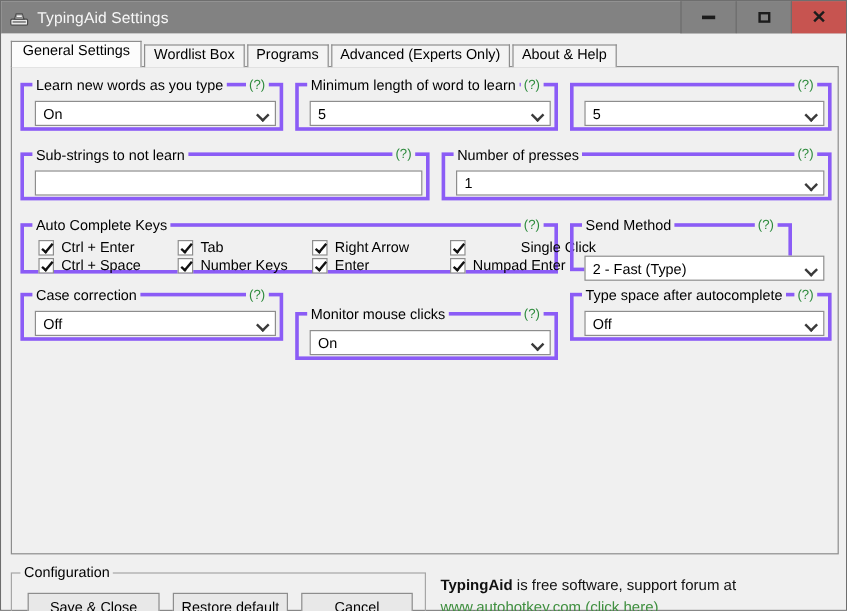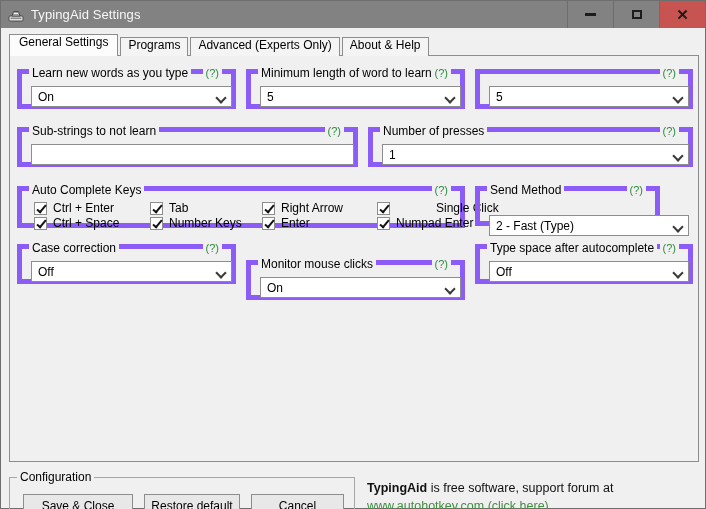--- a/index.html
+++ b/index.html
@@ -149,21 +149,21 @@
     height: 407px;
     box-sizing: border-box;
     border: 1px solid #8d8d8d;
     background: #f0f0f0;
   }
 
   
   .group {
     position: absolute;
     box-sizing: border-box;
-    border: 5px solid #8b5cf6;
+    border: 3px solid #8b5cf6;
     background: transparent;
   }
   .group > .legend {
     position: absolute;
     top: -7px;
     left: 7px;
     background: #f0f0f0;
     padding: 0 3px;
     font-size: 12px;
     color: #000;
@@ -363,20 +363,23 @@
     </div>
   </div>
 
   <div class="client">
 
     <div class="tabstrip">
       <div class="tab active">
         <span>General Settings</span>
       </div>
       <div class="tab">
+        <span>Wordlist Box</span>
+      </div>
+      <div class="tab">
         <span>Programs</span>
       </div>
       <div class="tab">
         <span>Advanced (Experts Only)</span>
       </div>
       <div class="tab">
         <span>About &amp; Help</span>
       </div>
     </div>
 

